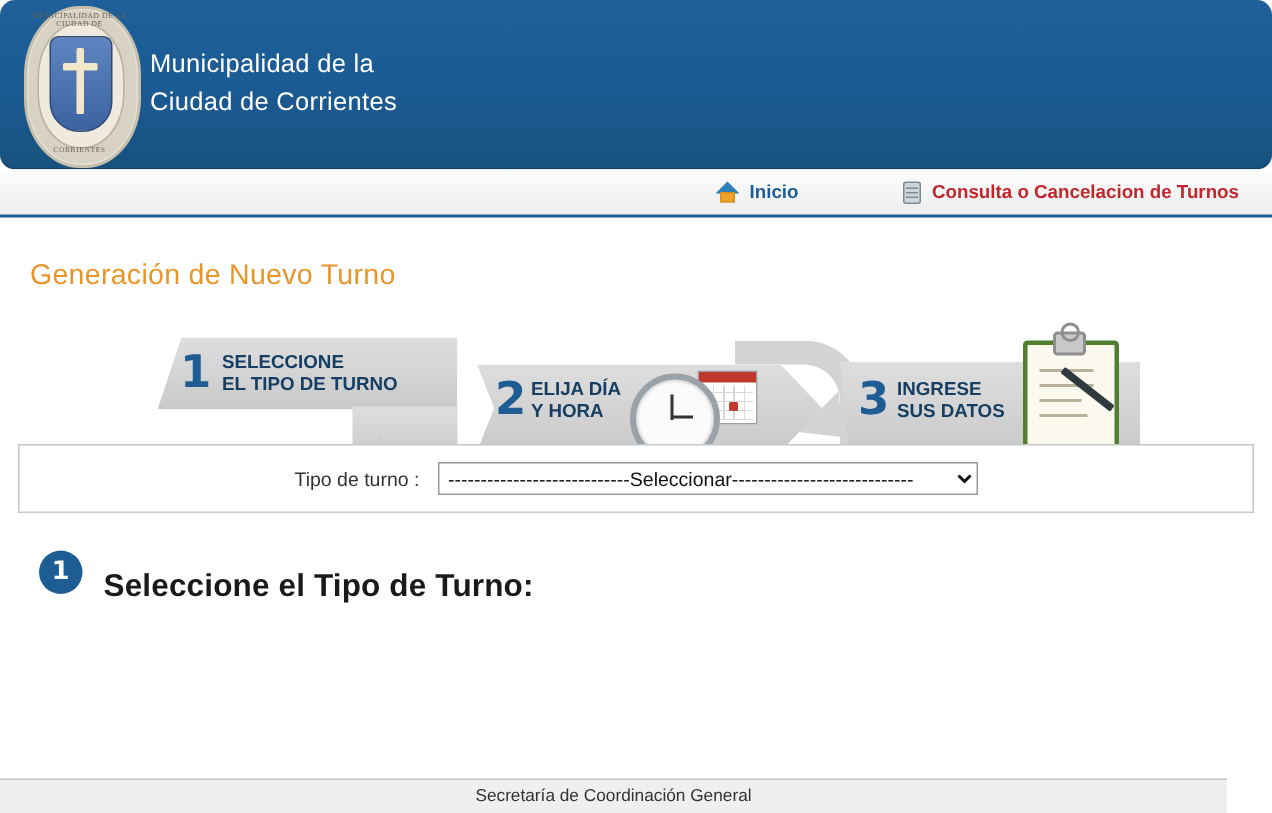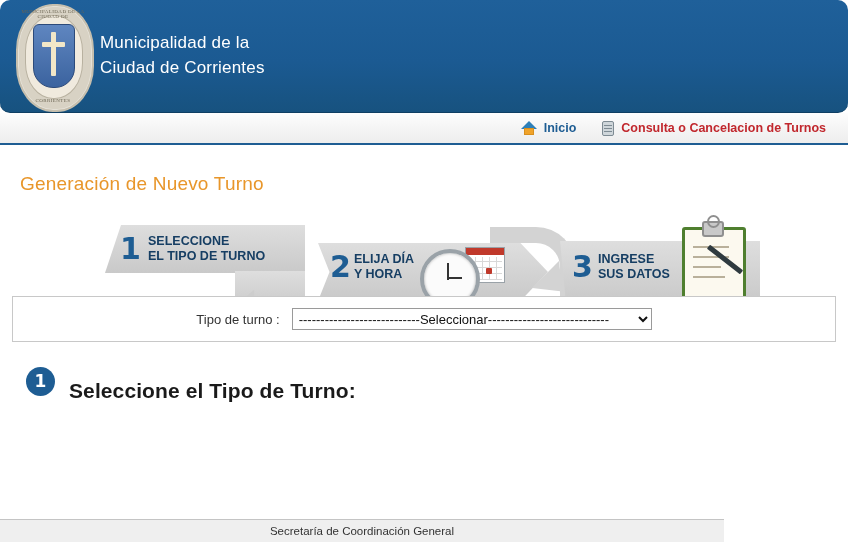--- a/index.html
+++ b/index.html
@@ -106,20 +106,21 @@
   .navbar {
     position: relative;
     height: 30px;
     background: #f4f4f4;
     background: linear-gradient(180deg,#fdfdfd 0%, #ededed 100%);
     border-bottom: 2px solid #1e5d93;
     display: flex;
     align-items: center;
     justify-content: flex-end;
     padding-right: 22px;
+    gap: 44px;
   }
   .nav-item {
     display: flex;
     align-items: center;
     gap: 7px;
     margin-left: 26px;
     cursor: pointer;
     white-space: nowrap;
   }
   .nav-label-blue {
@@ -445,21 +446,21 @@
     background: #ffffff;
     color: #111;
     padding-left: 2px;
   }
 
   
   .footer {
     position: absolute;
     left: 0;
     bottom: 0;
-    width: 724px;
+    width: 818px;
     height: 22px;
     background: #efefef;
     border-top: 1px solid #c4c4c4;
     display: flex;
     align-items: center;
     justify-content: center;
     font-size: 11.5px;
     color: #333;
   }
 </style>

